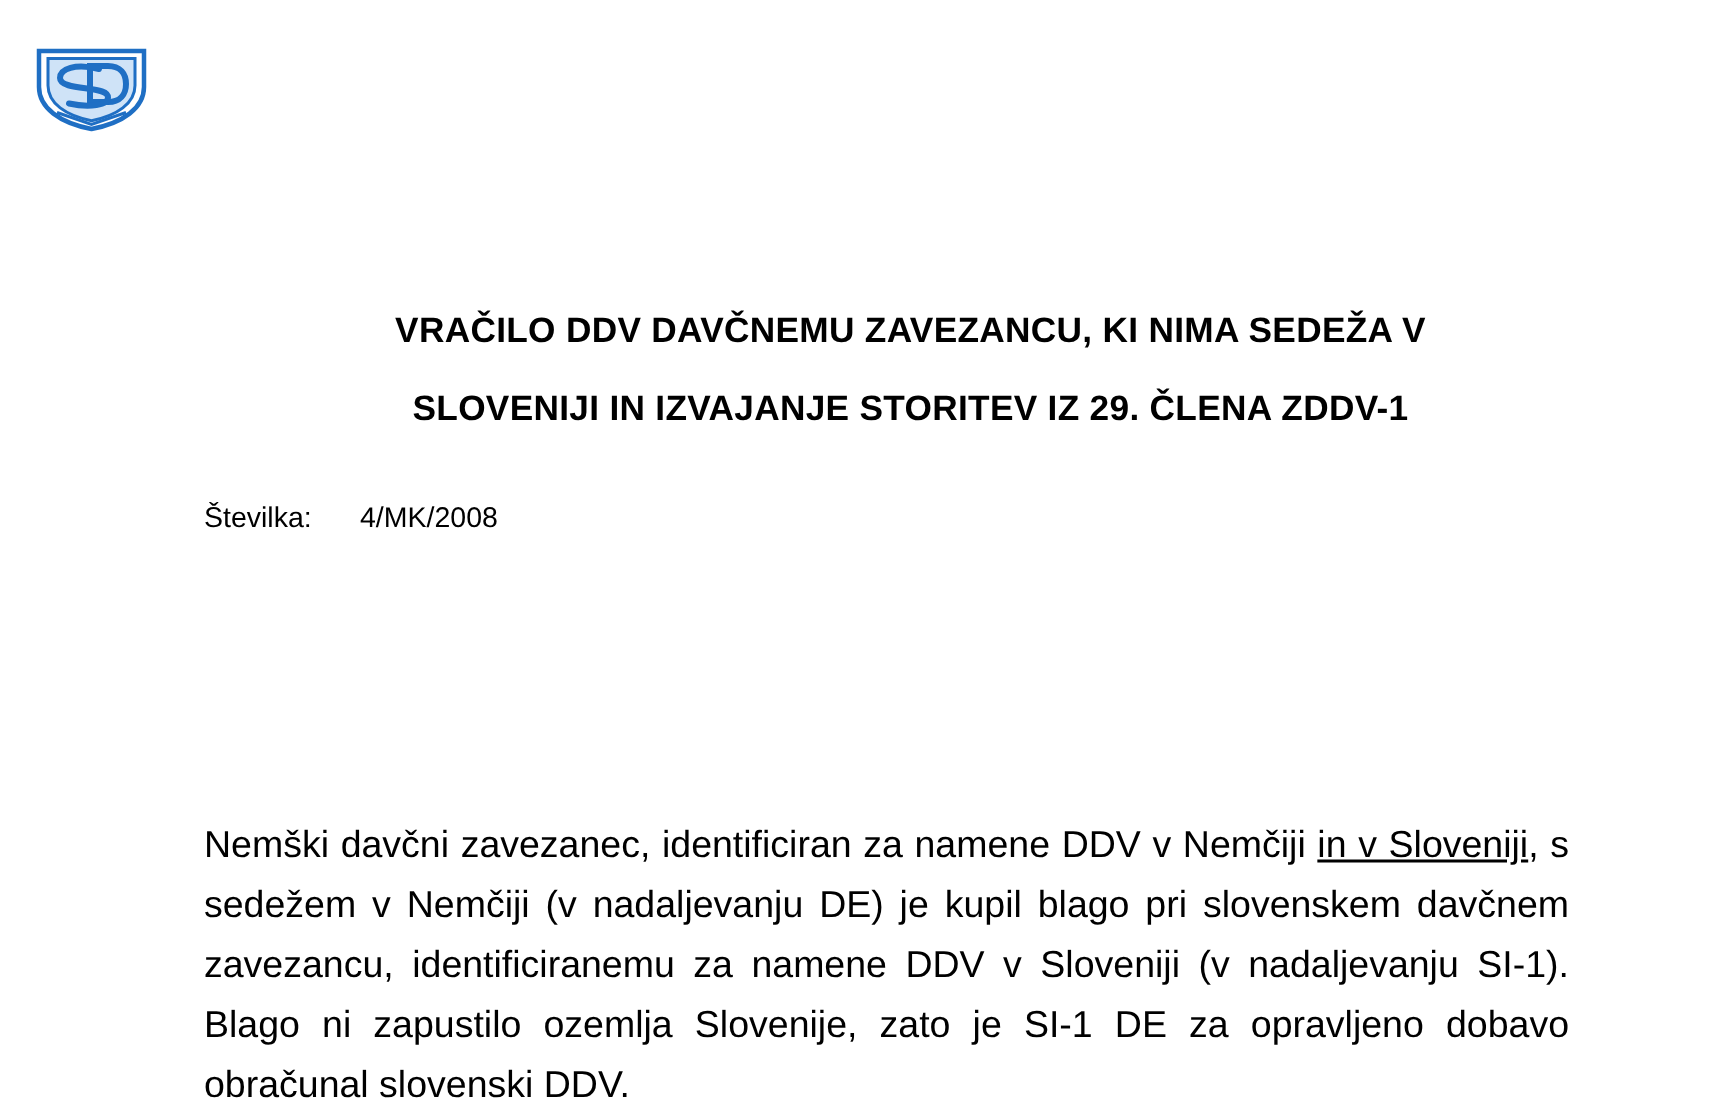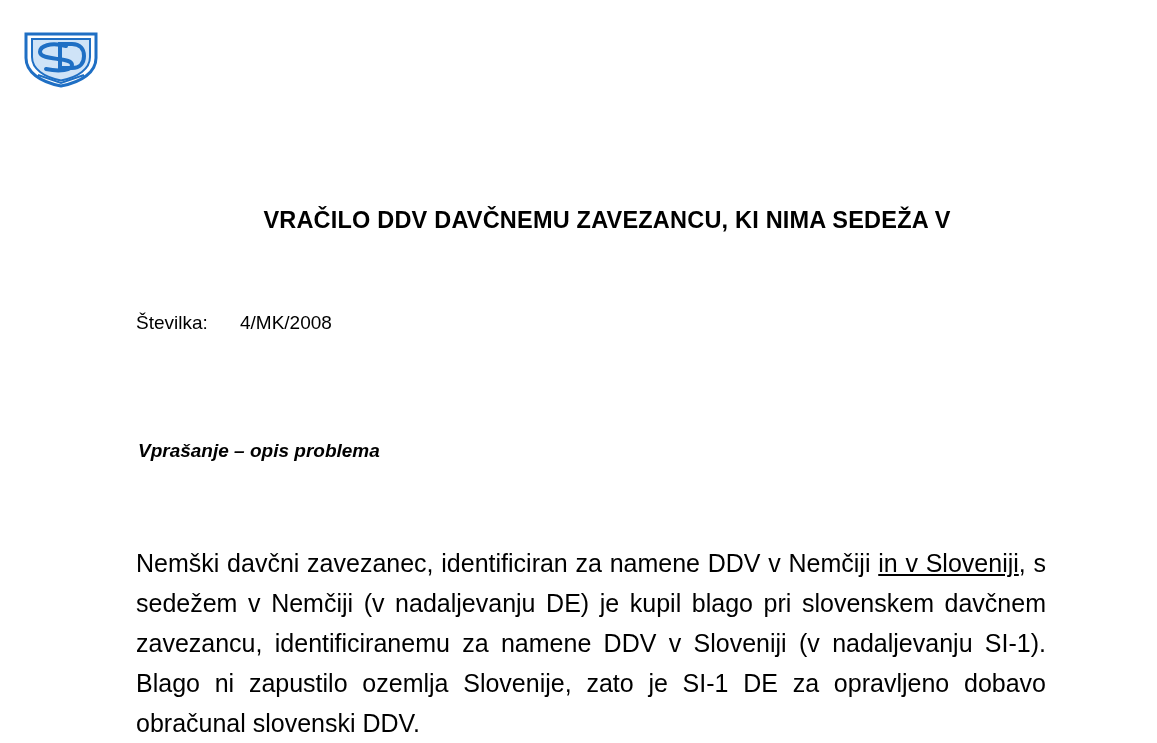--- a/index.html
+++ b/index.html
@@ -39,21 +39,21 @@
     letter-spacing: 0.2px;
     line-height: 52px;
   }
   .doc-title .line {
     display: block;
     white-space: nowrap;
   }
   .meta {
     position: absolute;
     left: 136px;
-    top: 303px;
+    top: 326px;
     width: 600px;
     font-size: 19px;
     line-height: 40px;
   }
   .meta-row {
     display: block;
     white-space: nowrap;
   }
   .meta-label {
     display: inline-block;
@@ -94,27 +94,27 @@
       <path d="M6 6 H76 V30 C76 44 62 54 41 58 C20 54 6 44 6 30 Z" fill="none" stroke="#1f6fc4" stroke-width="3"></path>
       <path d="M12 11 H70 V29 C70 41 58 49 41 52.5 C24 49 12 41 12 29 Z" fill="#cfe3f7" stroke="#1f6fc4" stroke-width="2"></path>
       <path d="M40 16 H52 C60 16 64 21 64 28 C64 35 60 40 52 40 H40 Z" fill="none" stroke="#1f6fc4" stroke-width="4"></path>
       <path d="M46 18 C30 14 20 18 20 24 C20 29 30 30 38 31 C46 32 52 33 52 37 C52 42 40 44 26 41" fill="none" stroke="#1f6fc4" stroke-width="4" stroke-linecap="round"></path>
       <path d="M18 47 L41 55 L64 47" fill="none" stroke="#1f6fc4" stroke-width="2"></path>
     </svg>
   </div>
 
   <h1 class="doc-title">
     <span class="line">VRAČILO DDV DAVČNEMU ZAVEZANCU, KI NIMA SEDEŽA V</span>
+    <span class="line">SLOVENIJI IN IZVAJANJE STORITEV IZ 29. ČLENA ZDDV-1</span>
   </h1>
 
   <div class="meta">
     <div class="meta-row">
       <span class="meta-label">Številka:</span><span class="meta-value">4/MK/2008</span>
     </div>
   </div>
 
-  <div class="section-heading">Vprašanje – opis problema</div>
 
   <p class="body-text">
     <span>Nemški davčni zavezanec, identificiran za namene DDV v Nemčiji </span><span class="u">in v Sloveniji</span><span>, s sedežem v Nemčiji (v nadaljevanju DE) je kupil blago pri slovenskem davčnem zavezancu, identificiranemu za namene DDV v Sloveniji (v nadaljevanju SI-1). Blago ni zapustilo ozemlja Slovenije, zato je SI-1 DE za opravljeno dobavo obračunal slovenski DDV.</span>
   </p>
 
 </div>
 
 </body></html>

